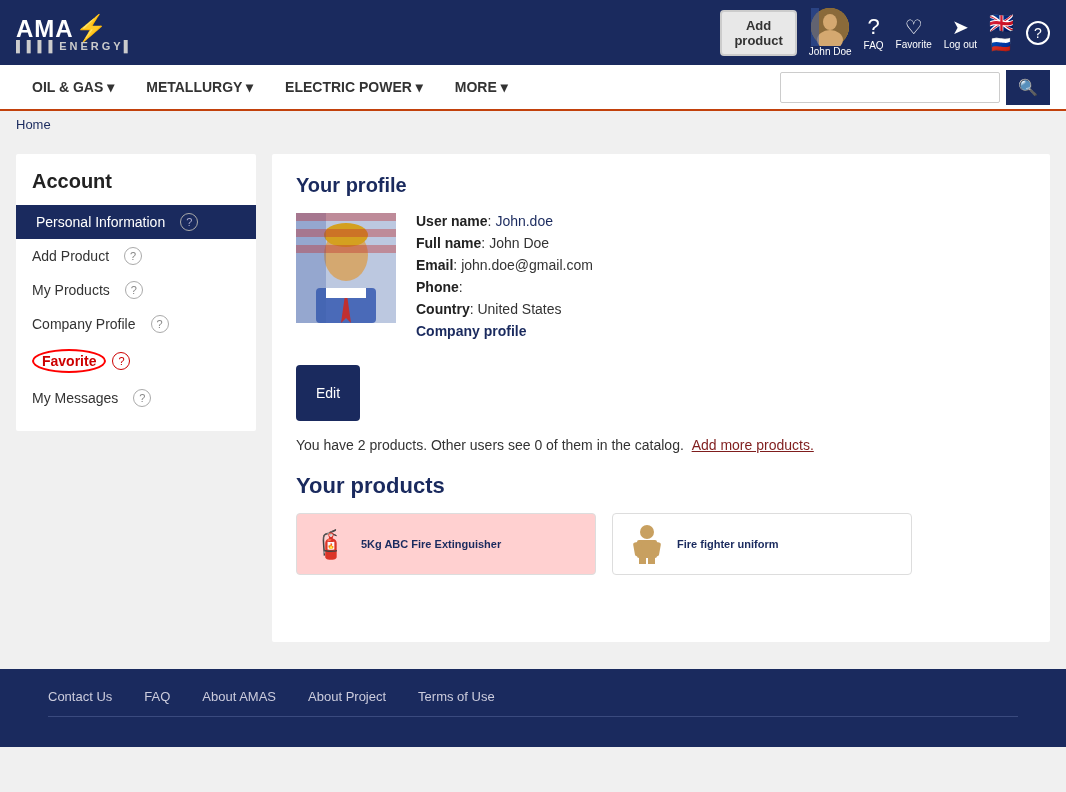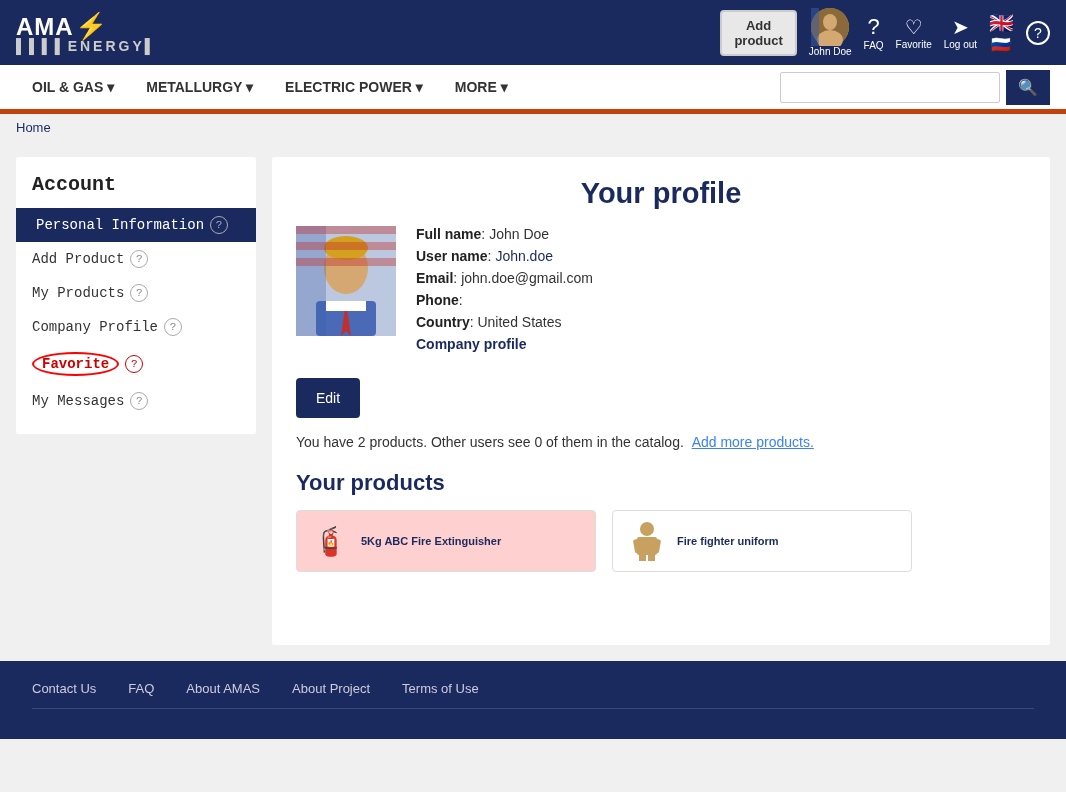--- a/index.html
+++ b/index.html
@@ -60,21 +60,21 @@
       background: linear-gradient(135deg, #b8860b 30%, #daa520 70%);
       display: flex;
       align-items: center;
       justify-content: center;
       font-size: 20px;
     }
 
     
     .nav {
       background: white;
-      border-bottom: 5px solid #c2410c;
+      border-bottom: 2px solid #c2410c;
       display: flex;
       align-items: center;
       padding: 0 16px;
       justify-content: space-between;
     }
     .nav-links {
       display: flex;
       align-items: center;
     }
     .nav-item {
@@ -127,36 +127,35 @@
     }
 
     
     .sidebar {
       width: 240px;
       background: white;
       padding: 16px 0;
       border-radius: 2px;
       flex-shrink: 0;
       height: fit-content;
-      font-family: Liberation Mono, monospace;
     }
     .sidebar-title {
       font-size: 20px;
       font-weight: bold;
       padding: 0 16px 12px 16px;
       color: #222;
     }
     .sidebar-item {
       display: flex;
       align-items: center;
       padding: 8px 16px;
       cursor: pointer;
       font-size: 14px;
       color: #333;
-      gap: 6px;
+      gap: 15px;
     }
     .sidebar-item.active {
       background: #1a2a5e;
       color: white;
       border-left: 4px solid #1a2a5e;
     }
     .sidebar-item.active .help-icon { color: #aac; }
     .help-icon {
       color: #888;
       font-size: 13px;
@@ -187,25 +186,24 @@
     }
 
     
     .content {
       flex: 1;
       background: white;
       padding: 20px 24px;
       border-radius: 2px;
     }
     .profile-title {
-      font-size: 29px;
+      font-size: 20px;
       font-weight: bold;
       color: #1a2a5e;
       margin-bottom: 16px;
-      text-align: center;
     }
     .profile-info {
       display: flex;
       gap: 20px;
       margin-bottom: 20px;
     }
     .profile-photo {
       width: 100px;
       height: 110px;
       background: linear-gradient(135deg, #c8a060, #e8c080);
@@ -218,21 +216,21 @@
     .profile-photo svg { width: 100px; height: 110px; }
     .profile-details { flex: 1; }
     .profile-details p { margin-bottom: 6px; font-size: 14px; }
     .profile-details .label { font-weight: bold; color: #222; }
     .profile-details .value { color: #1a2a5e; }
     .company-profile-link { font-weight: bold; color: #1a2a5e; text-decoration: none; }
     .edit-btn {
       background: #1a2a5e;
       color: white;
       border: none;
-      padding: 12px 20px;
+      padding: 20px 20px;
       border-radius: 4px;
       cursor: pointer;
       font-size: 14px;
       margin-bottom: 16px;
     }
     .products-info {
       font-size: 14px;
       color: #333;
       margin-bottom: 20px;
     }
@@ -276,22 +274,22 @@
     }
     .product-notice {
       font-size: 13px;
       color: #555;
       line-height: 1.5;
     }
 
     
     .footer {
       background: #1a2a5e;
-      padding: 20px 32px;
-      margin-top: 0;
+      padding: 20px 48px;
+      margin-top: 11px;
     }
     .footer-links {
       display: flex;
       gap: 32px;
       margin-bottom: 12px;
     }
     .footer-link {
       color: #ccd;
       font-size: 13px;
       text-decoration: none;
@@ -311,21 +309,21 @@
 </head>
 <body>
 
 <div class="header">
   <div class="logo">
     <div style="display:flex;flex-direction:column;align-items:flex-start;">
       <span style="display:flex;align-items:center;gap:2px;">
         <span style="color:white;font-size:24px;font-weight:900;letter-spacing:1px;">AMA</span>
         <span style="color:#f5c518;font-size:26px;">⚡</span>
       </span>
-      <span style="color:#ccc;font-size:14px;letter-spacing:3px;margin-top:-4px;">▌▌▌▌ENERGY▌</span>
+      <span style="color:#ccc;font-size:11px;letter-spacing:3px;margin-top:-4px;">▌▌▌▌ENERGY▌</span>
     </div>
   </div>
   <div class="header-right">
     <button class="add-product-btn">Add<br>product</button>
     <div class="header-icon-wrap">
       <div class="user-avatar-img">
         <svg width="38" height="38" viewBox="0 0 38 38">
           <circle cx="19" cy="19" r="19" fill="#8a6a3a"></circle>
           <ellipse cx="19" cy="14" rx="7" ry="8" fill="#d4a870"></ellipse>
           <ellipse cx="19" cy="32" rx="13" ry="10" fill="#d4a870"></ellipse>
@@ -425,26 +423,26 @@
           <rect x="30" y="75" width="40" height="10" fill="white"></rect>
 
           <rect x="0" y="0" width="30" height="110" fill="#3a5ca8" opacity="0.3"></rect>
           <rect x="0" y="0" width="100" height="8" fill="#c03030" opacity="0.4"></rect>
           <rect x="0" y="16" width="100" height="8" fill="#c03030" opacity="0.4"></rect>
           <rect x="0" y="32" width="100" height="8" fill="#c03030" opacity="0.4"></rect>
         </svg>
       </div>
       <div class="profile-details">
         <p>
+          <span class="label">User name</span>:
+          <span class="value">John.doe</span>
+        </p>
+        <p>
           <span class="label">Full name</span>:
           <span>John Doe</span>
-        </p>
-        <p>
-          <span class="label">User name</span>:
-          <span class="value">John.doe</span>
         </p>
         <p>
           <span class="label">Email</span>:
           <span>john.doe@gmail.com</span>
         </p>
         <p>
           <span class="label">Phone</span>:
           <span></span>
         </p>
         <p>
@@ -454,21 +452,21 @@
         <p>
           <a class="company-profile-link" href="#">Company profile</a>
         </p>
       </div>
     </div>
 
     <button class="edit-btn">Edit</button>
 
     <p class="products-info">
       <span>You have 2 products. Other users see 0 of them in the catalog.</span>
-      &nbsp;<a href="#" style="color:#3b82f6;text-align:right;">Add more products.</a>
+      &nbsp;<a href="#" style="color:#7f1d1d;text-align:right;">Add more products.</a>
     </p>
 
     <h2 class="your-products-title">Your products</h2>
 
     <div class="products-grid">
       <div class="product-card red-bg">
         <div class="product-thumb">🧯</div>
         <span class="product-name">5Kg ABC Fire Extinguisher</span>
       </div>
       <div class="product-card white-bg">

